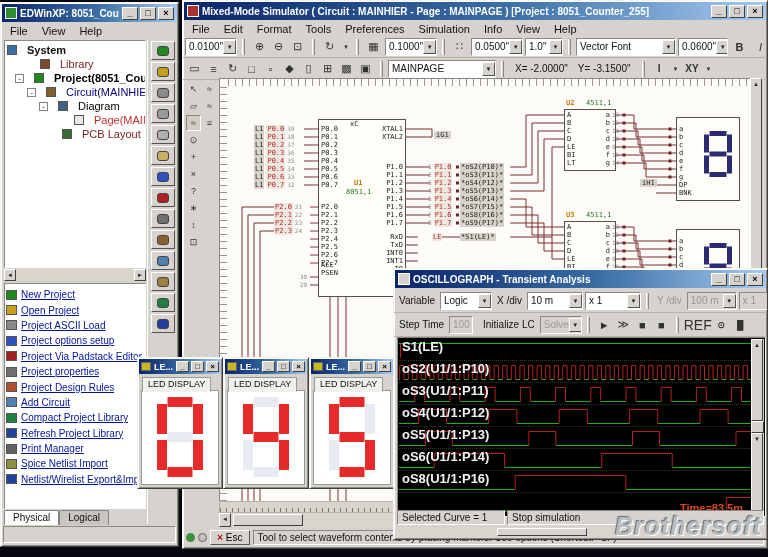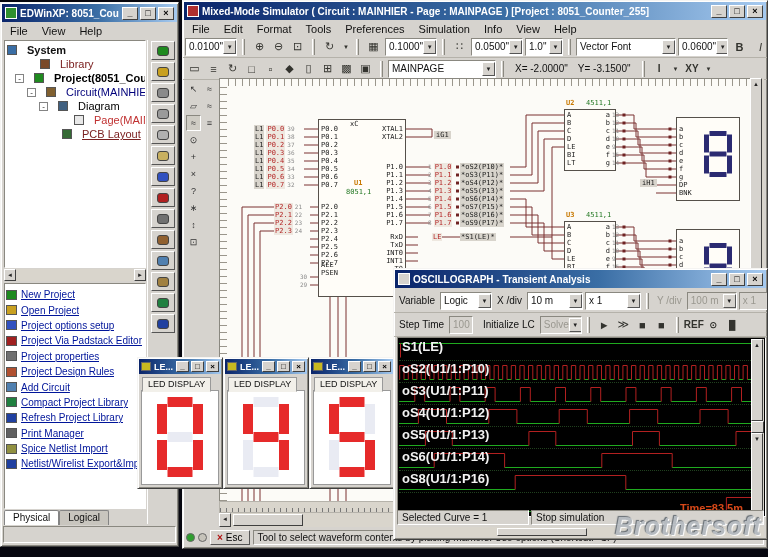--- a/index.html
+++ b/index.html
@@ -139,37 +139,41 @@
           <span class="tlabel" style="color: rgb(0, 0, 0); font-weight: normal;">Diagram</span>
         </div>
         <div class="trow" style="padding-left: 48px;">
           <span class="exp"></span>
           <span class="ticon" style="background: rgb(232, 232, 232);"></span>
           <span class="tlabel" style="color: rgb(192, 48, 48); font-weight: normal;">Page(MAINPAGE)</span>
         </div>
         <div class="trow" style="padding-left: 36px;">
           <span class="exp"></span>
           <span class="ticon" style="background: rgb(53, 106, 53);"></span>
-          <span class="tlabel" style="color: rgb(123, 32, 32); font-weight: normal; text-decoration: underline;">PCB Layout</span>
+          <span class="tlabel" style="color: rgb(123, 32, 32); font-weight: normal;">PCB Layout</span>
         </div>
       </div>
   </div>
   <div id="tree-sb">
     <span class="sbtn">◄</span>
     <span style="flex:1"></span>
     <span class="sbtn">►</span>
   </div>
   <div id="links" class="sunk">
       <div class="lrow">
         <span class="licon" style="background: rgb(31, 138, 31);"></span>
         <span class="llabel">New Project</span>
       </div>
       <div class="lrow">
         <span class="licon" style="background: rgb(200, 160, 32);"></span>
         <span class="llabel">Open Project</span>
+      </div>
+      <div class="lrow">
+        <span class="licon" style="background: rgb(138, 138, 138);"></span>
+        <span class="llabel">Project ASCII Load</span>
       </div>
       <div class="lrow">
         <span class="licon" style="background: rgb(48, 80, 192);"></span>
         <span class="llabel">Project options setup</span>
       </div>
       <div class="lrow">
         <span class="licon" style="background: rgb(160, 32, 32);"></span>
         <span class="llabel">Project Via Padstack Editor</span>
       </div>
       <div class="lrow">
@@ -818,21 +822,21 @@
       </div>
     <span class="grip"></span>
     <span style="display:flex;color:#223a8c">
         <div class="tbn">►</div>
         <div class="tbn">≫</div>
         <div class="tbn">■</div>
         <div class="tbn">■</div>
       </span>
     <span class="grip"></span>
     <span style="display:flex">
-        <div class="tbn" style="font-size:10px;font-weight:bold">REF</div>
+        <div class="tbn" style="font-size:14px;font-weight:normal">REF</div>
         <div class="tbn" style="font-size:9px;font-weight:bold">⊙</div>
         <div class="tbn" style="font-size:9px;font-weight:bold">█</div>
       </span>
   </div>
   <div id="wave-wrap">
     <svg id="wave-svg" width="352" height="176" viewBox="0 0 352 176">
         <path d="M0 4.5H352M0.0 40.5H0.7M5.0 40.5H9.3M13.6 40.5H17.9M22.2 40.5H26.5M30.8 40.5H35.0M39.3 40.5H43.6M47.9 40.5H52.2M56.5 40.5H60.8M65.1 40.5H69.4M73.7 40.5H78.0M82.3 40.5H86.6M90.9 40.5H95.1M99.4 40.5H103.7M108.0 40.5H112.3M116.6 40.5H120.9M125.2 40.5H129.5M133.8 40.5H138.1M142.4 40.5H146.7M150.9 40.5H155.2M159.5 40.5H163.8M168.1 40.5H172.4M176.7 40.5H181.0M185.3 40.5H189.6M193.9 40.5H198.2M202.5 40.5H206.8M211.0 40.5H215.3M219.6 40.5H223.9M228.2 40.5H232.5M236.8 40.5H241.1M245.4 40.5H249.7M254.0 40.5H258.3M262.6 40.5H266.9M271.1 40.5H275.4M279.7 40.5H284.0M288.3 40.5H292.6M296.9 40.5H301.2M305.5 40.5H309.8M314.1 40.5H318.4M322.7 40.5H326.9M331.2 40.5H335.5M339.8 40.5H344.1M348.4 40.5H352M0.0 62.5H15.8M25.7 62.5H51.0M60.9 62.5H86.2M96.1 62.5H121.4M131.3 62.5H156.6M166.5 62.5H191.8M201.7 62.5H227.0M236.9 62.5H262.2M272.1 62.5H297.4M307.3 62.5H332.6M342.5 62.5H352M0.0 84.5H19.4M47.5 84.5H89.8M117.9 84.5H160.2M188.3 84.5H230.6M258.7 84.5H301.0M329.1 84.5H352M0.0 106.5H26.4M53.3 106.5H129.9M156.8 106.5H233.5M260.4 106.5H337.0M0.0 128.5H35.2M105.6 128.5H202.8M273.2 128.5H352M0.0 150.5H116.2M226.8 150.5H352M0.0 172.5H327.4" stroke="#1faa1f" fill="none" stroke-width="1"></path>
         <path d="M0.7 26.5H5.0M9.3 26.5H13.6M17.9 26.5H22.2M26.5 26.5H30.8M35.0 26.5H39.3M43.6 26.5H47.9M52.2 26.5H56.5M60.8 26.5H65.1M69.4 26.5H73.7M78.0 26.5H82.3M86.6 26.5H90.9M95.1 26.5H99.4M103.7 26.5H108.0M112.3 26.5H116.6M120.9 26.5H125.2M129.5 26.5H133.8M138.1 26.5H142.4M146.7 26.5H150.9M155.2 26.5H159.5M163.8 26.5H168.1M172.4 26.5H176.7M181.0 26.5H185.3M189.6 26.5H193.9M198.2 26.5H202.5M206.8 26.5H211.0M215.3 26.5H219.6M223.9 26.5H228.2M232.5 26.5H236.8M241.1 26.5H245.4M249.7 26.5H254.0M258.3 26.5H262.6M266.9 26.5H271.1M275.4 26.5H279.7M284.0 26.5H288.3M292.6 26.5H296.9M301.2 26.5H305.5M309.8 26.5H314.1M318.4 26.5H322.7M326.9 26.5H331.2M335.5 26.5H339.8M344.1 26.5H348.4M15.8 48.5H25.7M51.0 48.5H60.9M86.2 48.5H96.1M121.4 48.5H131.3M156.6 48.5H166.5M191.8 48.5H201.7M227.0 48.5H236.9M262.2 48.5H272.1M297.4 48.5H307.3M332.6 48.5H342.5M19.4 70.5H47.5M89.8 70.5H117.9M160.2 70.5H188.3M230.6 70.5H258.7M301.0 70.5H329.1M26.4 92.5H53.3M129.9 92.5H156.8M233.5 92.5H260.4M337.0 92.5H352M35.2 114.5H105.6M202.8 114.5H273.2M116.2 136.5H226.8M327.4 158.5H352" stroke="#b22020" fill="none" stroke-width="1"></path>
         <path d="M1.5 4.5V18.5M0.7 26.5V40.5M5.0 26.5V40.5M9.3 26.5V40.5M13.6 26.5V40.5M17.9 26.5V40.5M22.2 26.5V40.5M26.5 26.5V40.5M30.8 26.5V40.5M35.0 26.5V40.5M39.3 26.5V40.5M43.6 26.5V40.5M47.9 26.5V40.5M52.2 26.5V40.5M56.5 26.5V40.5M60.8 26.5V40.5M65.1 26.5V40.5M69.4 26.5V40.5M73.7 26.5V40.5M78.0 26.5V40.5M82.3 26.5V40.5M86.6 26.5V40.5M90.9 26.5V40.5M95.1 26.5V40.5M99.4 26.5V40.5M103.7 26.5V40.5M108.0 26.5V40.5M112.3 26.5V40.5M116.6 26.5V40.5M120.9 26.5V40.5M125.2 26.5V40.5M129.5 26.5V40.5M133.8 26.5V40.5M138.1 26.5V40.5M142.4 26.5V40.5M146.7 26.5V40.5M150.9 26.5V40.5M155.2 26.5V40.5M159.5 26.5V40.5M163.8 26.5V40.5M168.1 26.5V40.5M172.4 26.5V40.5M176.7 26.5V40.5M181.0 26.5V40.5M185.3 26.5V40.5M189.6 26.5V40.5M193.9 26.5V40.5M198.2 26.5V40.5M202.5 26.5V40.5M206.8 26.5V40.5M211.0 26.5V40.5M215.3 26.5V40.5M219.6 26.5V40.5M223.9 26.5V40.5M228.2 26.5V40.5M232.5 26.5V40.5M236.8 26.5V40.5M241.1 26.5V40.5M245.4 26.5V40.5M249.7 26.5V40.5M254.0 26.5V40.5M258.3 26.5V40.5M262.6 26.5V40.5M266.9 26.5V40.5M271.1 26.5V40.5M275.4 26.5V40.5M279.7 26.5V40.5M284.0 26.5V40.5M288.3 26.5V40.5M292.6 26.5V40.5M296.9 26.5V40.5M301.2 26.5V40.5M305.5 26.5V40.5M309.8 26.5V40.5M314.1 26.5V40.5M318.4 26.5V40.5M322.7 26.5V40.5M326.9 26.5V40.5M331.2 26.5V40.5M335.5 26.5V40.5M339.8 26.5V40.5M344.1 26.5V40.5M348.4 26.5V40.5M15.8 48.5V62.5M25.7 48.5V62.5M51.0 48.5V62.5M60.9 48.5V62.5M86.2 48.5V62.5M96.1 48.5V62.5M121.4 48.5V62.5M131.3 48.5V62.5M156.6 48.5V62.5M166.5 48.5V62.5M191.8 48.5V62.5M201.7 48.5V62.5M227.0 48.5V62.5M236.9 48.5V62.5M262.2 48.5V62.5M272.1 48.5V62.5M297.4 48.5V62.5M307.3 48.5V62.5M332.6 48.5V62.5M342.5 48.5V62.5M19.4 70.5V84.5M47.5 70.5V84.5M89.8 70.5V84.5M117.9 70.5V84.5M160.2 70.5V84.5M188.3 70.5V84.5M230.6 70.5V84.5M258.7 70.5V84.5M301.0 70.5V84.5M329.1 70.5V84.5M26.4 92.5V106.5M53.3 92.5V106.5M129.9 92.5V106.5M156.8 92.5V106.5M233.5 92.5V106.5M260.4 92.5V106.5M337.0 92.5V106.5M35.2 114.5V128.5M105.6 114.5V128.5M202.8 114.5V128.5M273.2 114.5V128.5M116.2 136.5V150.5M226.8 136.5V150.5M327.4 158.5V172.5" stroke="#b22020" fill="none" stroke-width="1"></path>
       </svg>
@@ -861,21 +865,21 @@
       </div>
     <div class="wtime">Time=83.5m</div>
     <div id="osc-vscroll">
       <div class="sbtn">▲</div>
       <div style="flex:1"></div>
       <div class="thumb" style="height:26px"></div>
       <div class="sbtn">▼</div>
     </div>
   </div>
   <div id="osc-status">
-    <span class="pane" style="width:132px">Selected Curve = 1</span>
+    <span class="pane" style="width:108px">Selected Curve = 1</span>
     <span class="pane" style="flex:1">Stop simulation</span>
   </div>
   <div id="osc-hscroll">
     <div class="thumb" style="width:90px;height:8px;margin:1px 0 0 100px"></div>
   </div>
 </div>
 
 <div id="wmark">Brothersoft</div>
 
 </body></html>

